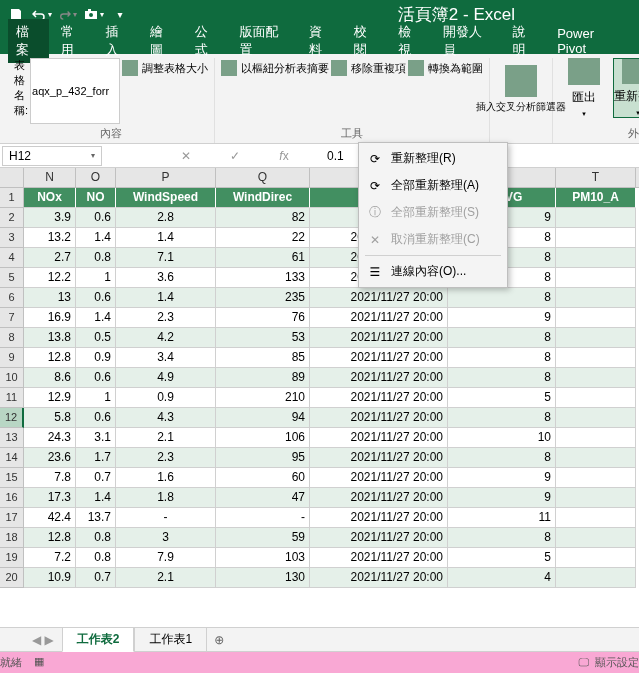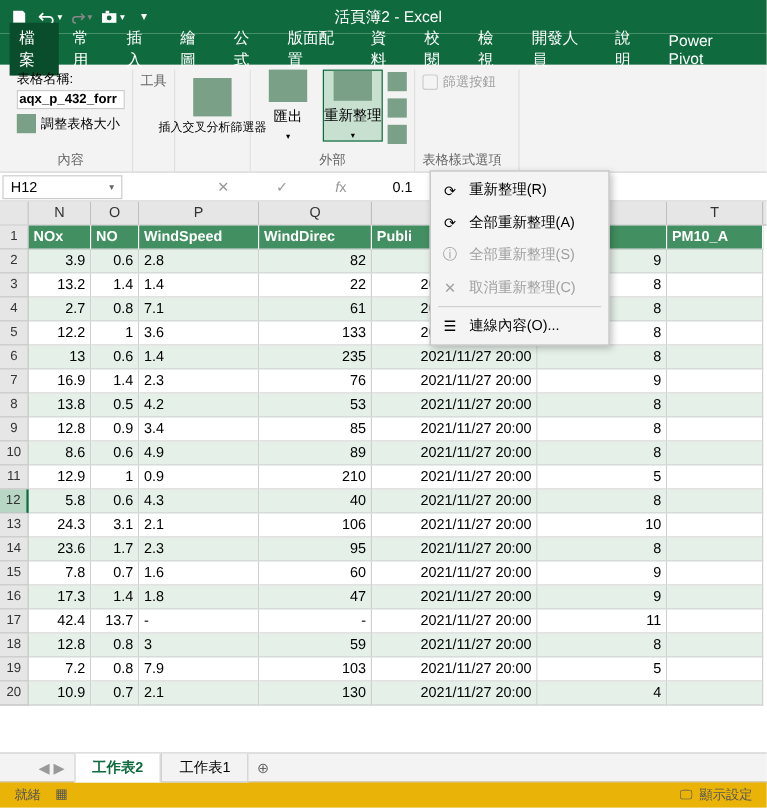--- a/index.html
+++ b/index.html
@@ -1,32 +1,32 @@
 <!DOCTYPE html>
 <html><head>
 <meta charset="utf-8">
 <style>
 * { margin: 0; padding: 0; box-sizing: border-box; font-family: "Microsoft JhengHei", "Segoe UI", sans-serif; }
 body { width: 639px; height: 674px; background: #fff; overflow: hidden; font-size: 12px; }
 
 .titlebar { background: #0f6b3e; height: 28px; display: flex; align-items: center; color: #fff; padding: 0 4px; }
 .tb-left { display: flex; gap: 2px; align-items: center; }
 .tb-btn { width: 24px; height: 22px; display: flex; align-items: center; justify-content: center; cursor: pointer; }
-.tb-title { flex: 1; text-align: center; font-size: 13px; }
+.tb-title { flex: 1; text-align: right; font-size: 17px; }
 .dd-arrow { font-size: 8px; margin-left: 2px; }
 
 .menubar { background: #0f6b3e; height: 26px; display: flex; align-items: center; padding: 0 8px; gap: 4px; }
 .menu-item { color: #fff; padding: 4px 8px; font-size: 13px; cursor: pointer; }
 .menu-item.file { background: #0a4d2c; }
 
 .ribbon { background: #f3f3f3; height: 90px; border-bottom: 1px solid #d0d0d0; display: flex; padding: 4px 0 0 8px; }
 .ribbon-group { border-right: 1px solid #e0e0e0; padding: 0 6px; display: flex; flex-direction: column; }
 .ribbon-group-body { flex: 1; display: flex; gap: 4px; }
 .ribbon-group-label { text-align: center; font-size: 11px; color: #666; padding: 2px 0; }
-.rg-col { display: flex; flex-direction: column; gap: 2px; font-size: 11px; }
+.rg-col { display: flex; flex-direction: row; gap: 2px; font-size: 11px; }
 .rg-item { display: flex; align-items: center; gap: 4px; height: 20px; cursor: pointer; white-space: nowrap; }
 .rg-item.big { flex-direction: column; height: 60px; width: 50px; text-align: center; justify-content: center; }
 .rg-item.big.active { background: #c8e0d0; border: 1px solid #0f6b3e; }
 .rg-icon { width: 16px; height: 16px; background: #7aa088; display: inline-block; }
 .rg-icon.big { width: 32px; height: 32px; }
 .check { display: flex; align-items: center; gap: 4px; height: 20px; font-size: 11px; }
 .check input { width: 13px; height: 13px; }
 
 .formula-bar { height: 24px; border-bottom: 1px solid #d0d0d0; display: flex; align-items: center; background: #fff; gap: 25px; }
 .name-box { width: 100px; border: 1px solid #ccc; margin: 2px; padding: 2px 6px; font-size: 12px; display: flex; align-items: center; justify-content: space-between; }
@@ -38,35 +38,35 @@
 .corner { width: 24px; border-right: 1px solid #c0c0c0; background: #e6e6e6; }
 .col-h { border-right: 1px solid #c0c0c0; text-align: center; line-height: 19px; font-size: 12px; color: #333; background: #e6e6e6; }
 .row { display: flex; height: 20px; }
 .row-h { width: 24px; background: #e6e6e6; border-right: 1px solid #c0c0c0; border-bottom: 1px solid #c0c0c0; text-align: center; line-height: 19px; font-size: 11px; color: #333; }
 .row-h.sel { background: #b8d6c4; border-right: 2px solid #0f6b3e; }
 .cell { border-right: 1px solid #d0d0d0; border-bottom: 1px solid #d0d0d0; padding: 0 4px; line-height: 19px; font-size: 12px; overflow: hidden; white-space: nowrap; }
 .header-row .cell { background: #428f61; color: #fff; font-weight: bold; border-right: 1px solid #fff; }
 .row.even .cell { background: #e5f0e9; }
 .row.odd .cell { background: #fff; }
 .cell.r { text-align: right; }
-.cell.l { text-align: left; }
+.cell.l { text-align: center; }
 
 .dropdown-menu { position: absolute; top: 142px; left: 358px; width: 150px; background: #f4f4f4; border: 1px solid #bebebe; box-shadow: 2px 2px 6px rgba(0,0,0,0.25); z-index: 100; padding: 2px; }
 .dm-item { display: flex; align-items: center; gap: 8px; padding: 5px 6px; font-size: 12px; cursor: pointer; }
 .dm-item.disabled { color: #a0a0a0; }
 .dm-icon { width: 16px; height: 16px; display: inline-flex; align-items: center; justify-content: center; }
 .dm-sep { height: 1px; background: #d0d0d0; margin: 2px 4px; }
 
 .sheet-tabs { height: 24px; background: #f3f3f3; border-top: 1px solid #d0d0d0; display: flex; align-items: center; padding-left: 24px; gap: 0; }
 .st-nav { display: flex; gap: 2px; color: #999; padding: 0 8px; }
 .tab { padding: 3px 14px; font-size: 12px; border: 1px solid #d0d0d0; border-top: none; background: #f3f3f3; cursor: pointer; }
 .tab.active { background: #fff; border-bottom: 1px solid #fff; color: #0f6b3e; font-weight: bold; }
 .tab-add { width: 24px; text-align: center; color: #666; cursor: pointer; }
 
-.statusbar { height: 22px; background: #eab308; border-top: 1px solid #d0d0d0; display: flex; align-items: center; justify-content: space-between; padding: 0 12px; font-size: 11px; color: #555; }
+.statusbar { height: 22px; background: #f9a8d4; border-top: 1px solid #d0d0d0; display: flex; align-items: center; justify-content: space-between; padding: 0 0; font-size: 11px; color: #555; }
 .sb-right { display: flex; align-items: center; gap: 6px; }
 
 .cw-n { width: 52px; } .cw-o { width: 40px; } .cw-p { width: 100px; } .cw-q { width: 94px; }
 .cw-r { width: 138px; } .cw-s { width: 108px; } .cw-t { width: 80px; }
 </style>
 </head>
 <body>
 
 <div class="titlebar">
   <div class="tb-left">
@@ -114,30 +114,46 @@
   <div class="menu-item">開發人員</div>
   <div class="menu-item">說明</div>
   <div class="menu-item">Power Pivot</div>
 </div>
 
 <div class="ribbon">
   <div class="ribbon-group">
     <div class="ribbon-group-body">
       <div class="rg-col">
         <div style="font-size:11px">表格名稱:</div>
-        <input style="width: 90px; font-size: 11px; border: 1px solid rgb(204, 204, 204); padding: 1px; font-weight: bold;" value="aqx_p_432_forr">
+        <input style="width: 90px; font-size: 11px; border: 1px solid rgb(204, 204, 204); padding: 1px;" value="aqx_p_432_forr">
         <div class="rg-item">
             <span class="rg-icon"></span>
             <span>調整表格大小</span>
           </div>
       </div>
     </div>
     <div class="ribbon-group-label">內容</div>
   </div>
   <div class="ribbon-group">
+    <div class="ribbon-group-body">
+      <div class="rg-col">
+        <div class="rg-item">
+            <span class="rg-icon"></span>
+            <span>以樞紐分析表摘要</span>
+          </div>
+        <div class="rg-item">
+            <span class="rg-icon"></span>
+            <span>移除重複項</span>
+          </div>
+        <div class="rg-item">
+            <span class="rg-icon"></span>
+            <span>轉換為範圍</span>
+          </div>
+      </div>
+    </div>
     <div class="ribbon-group-label">工具</div>
   </div>
   <div class="ribbon-group">
     <div class="ribbon-group-body">
       <div class="rg-item big">
           <span class="rg-icon big"></span>
           <span style="font-size:10px;line-height:1.1">插入交叉分析篩選器</span>
         </div>
     </div>
     <div class="ribbon-group-label"></div>
@@ -313,21 +329,21 @@
         <div class="cell cw-q r">210</div>
         <div class="cell cw-r r">2021/11/27 20:00</div>
         <div class="cell cw-s r">5</div>
         <div class="cell cw-t r"></div>
       </div>
       <div class="row even">
         <div class="row-h sel">12</div>
         <div class="cell cw-n r">5.8</div>
         <div class="cell cw-o r">0.6</div>
         <div class="cell cw-p l">4.3</div>
-        <div class="cell cw-q r">40</div>
+        <div class="cell cw-q r">94</div>
         <div class="cell cw-r r">2021/11/27 20:00</div>
         <div class="cell cw-s r">8</div>
         <div class="cell cw-t r"></div>
       </div>
       <div class="row odd">
         <div class="row-h">13</div>
         <div class="cell cw-n r">24.3</div>
         <div class="cell cw-o r">3.1</div>
         <div class="cell cw-p l">2.1</div>
         <div class="cell cw-q r">106</div>

